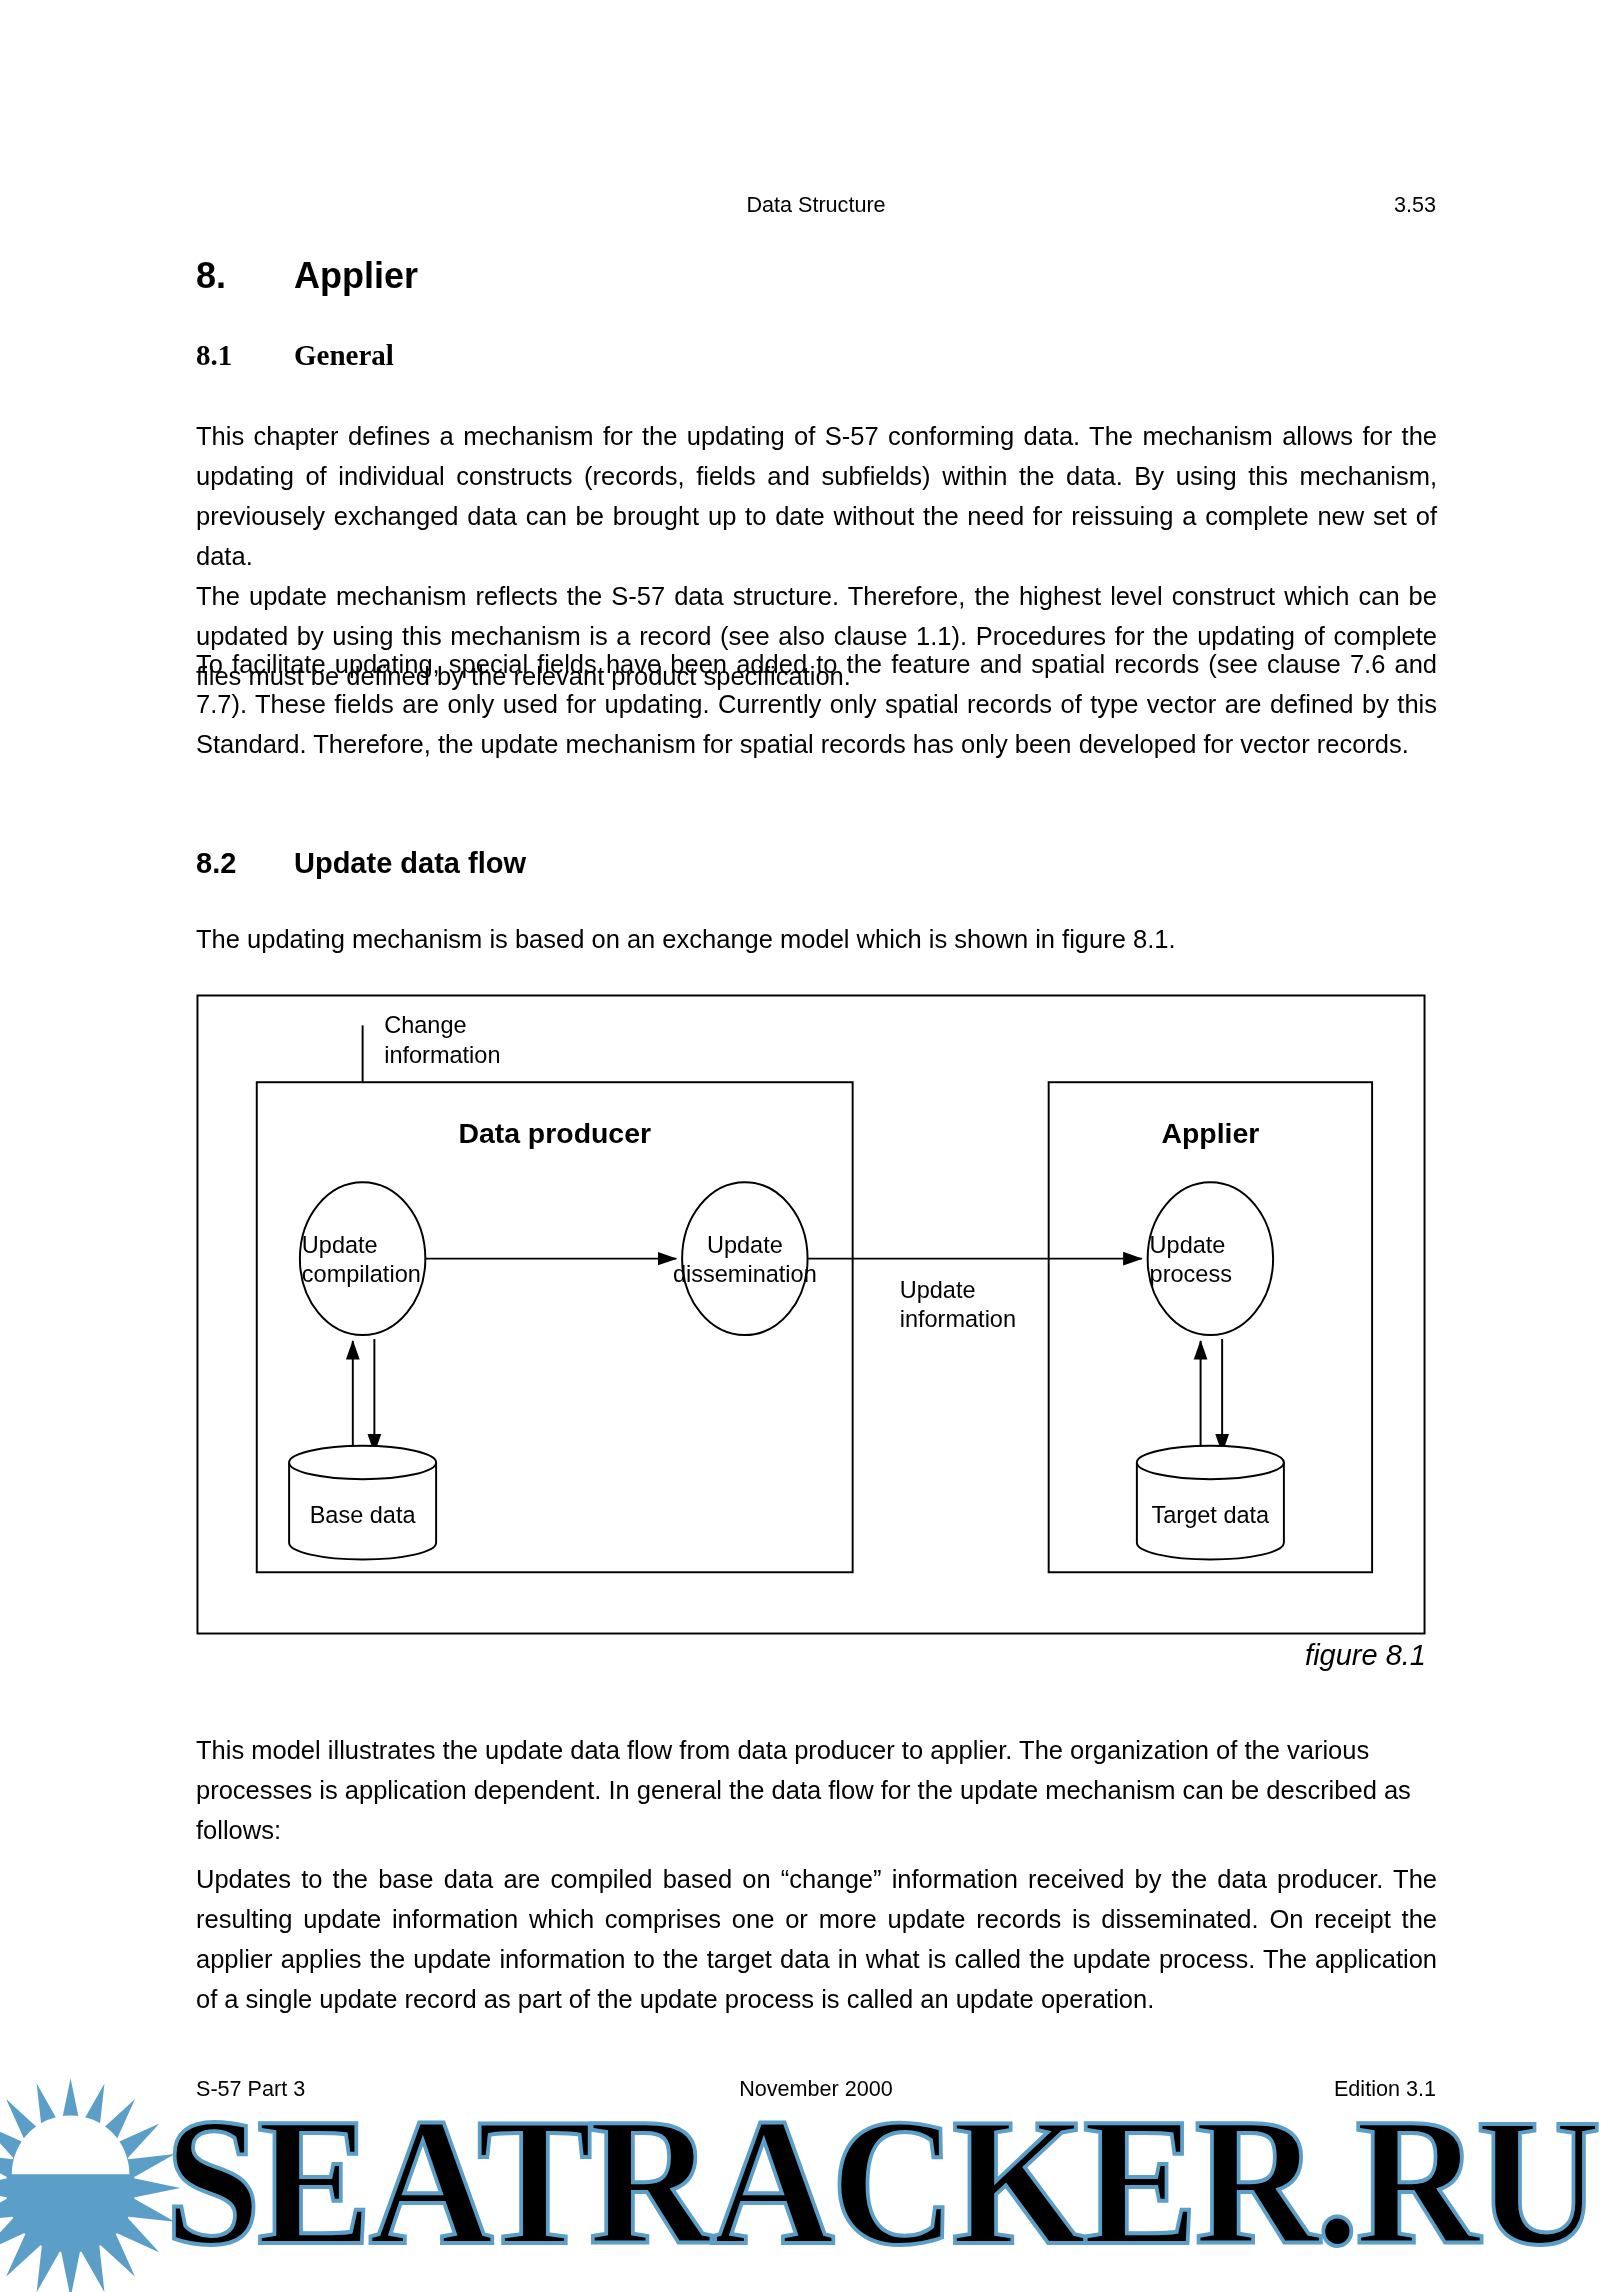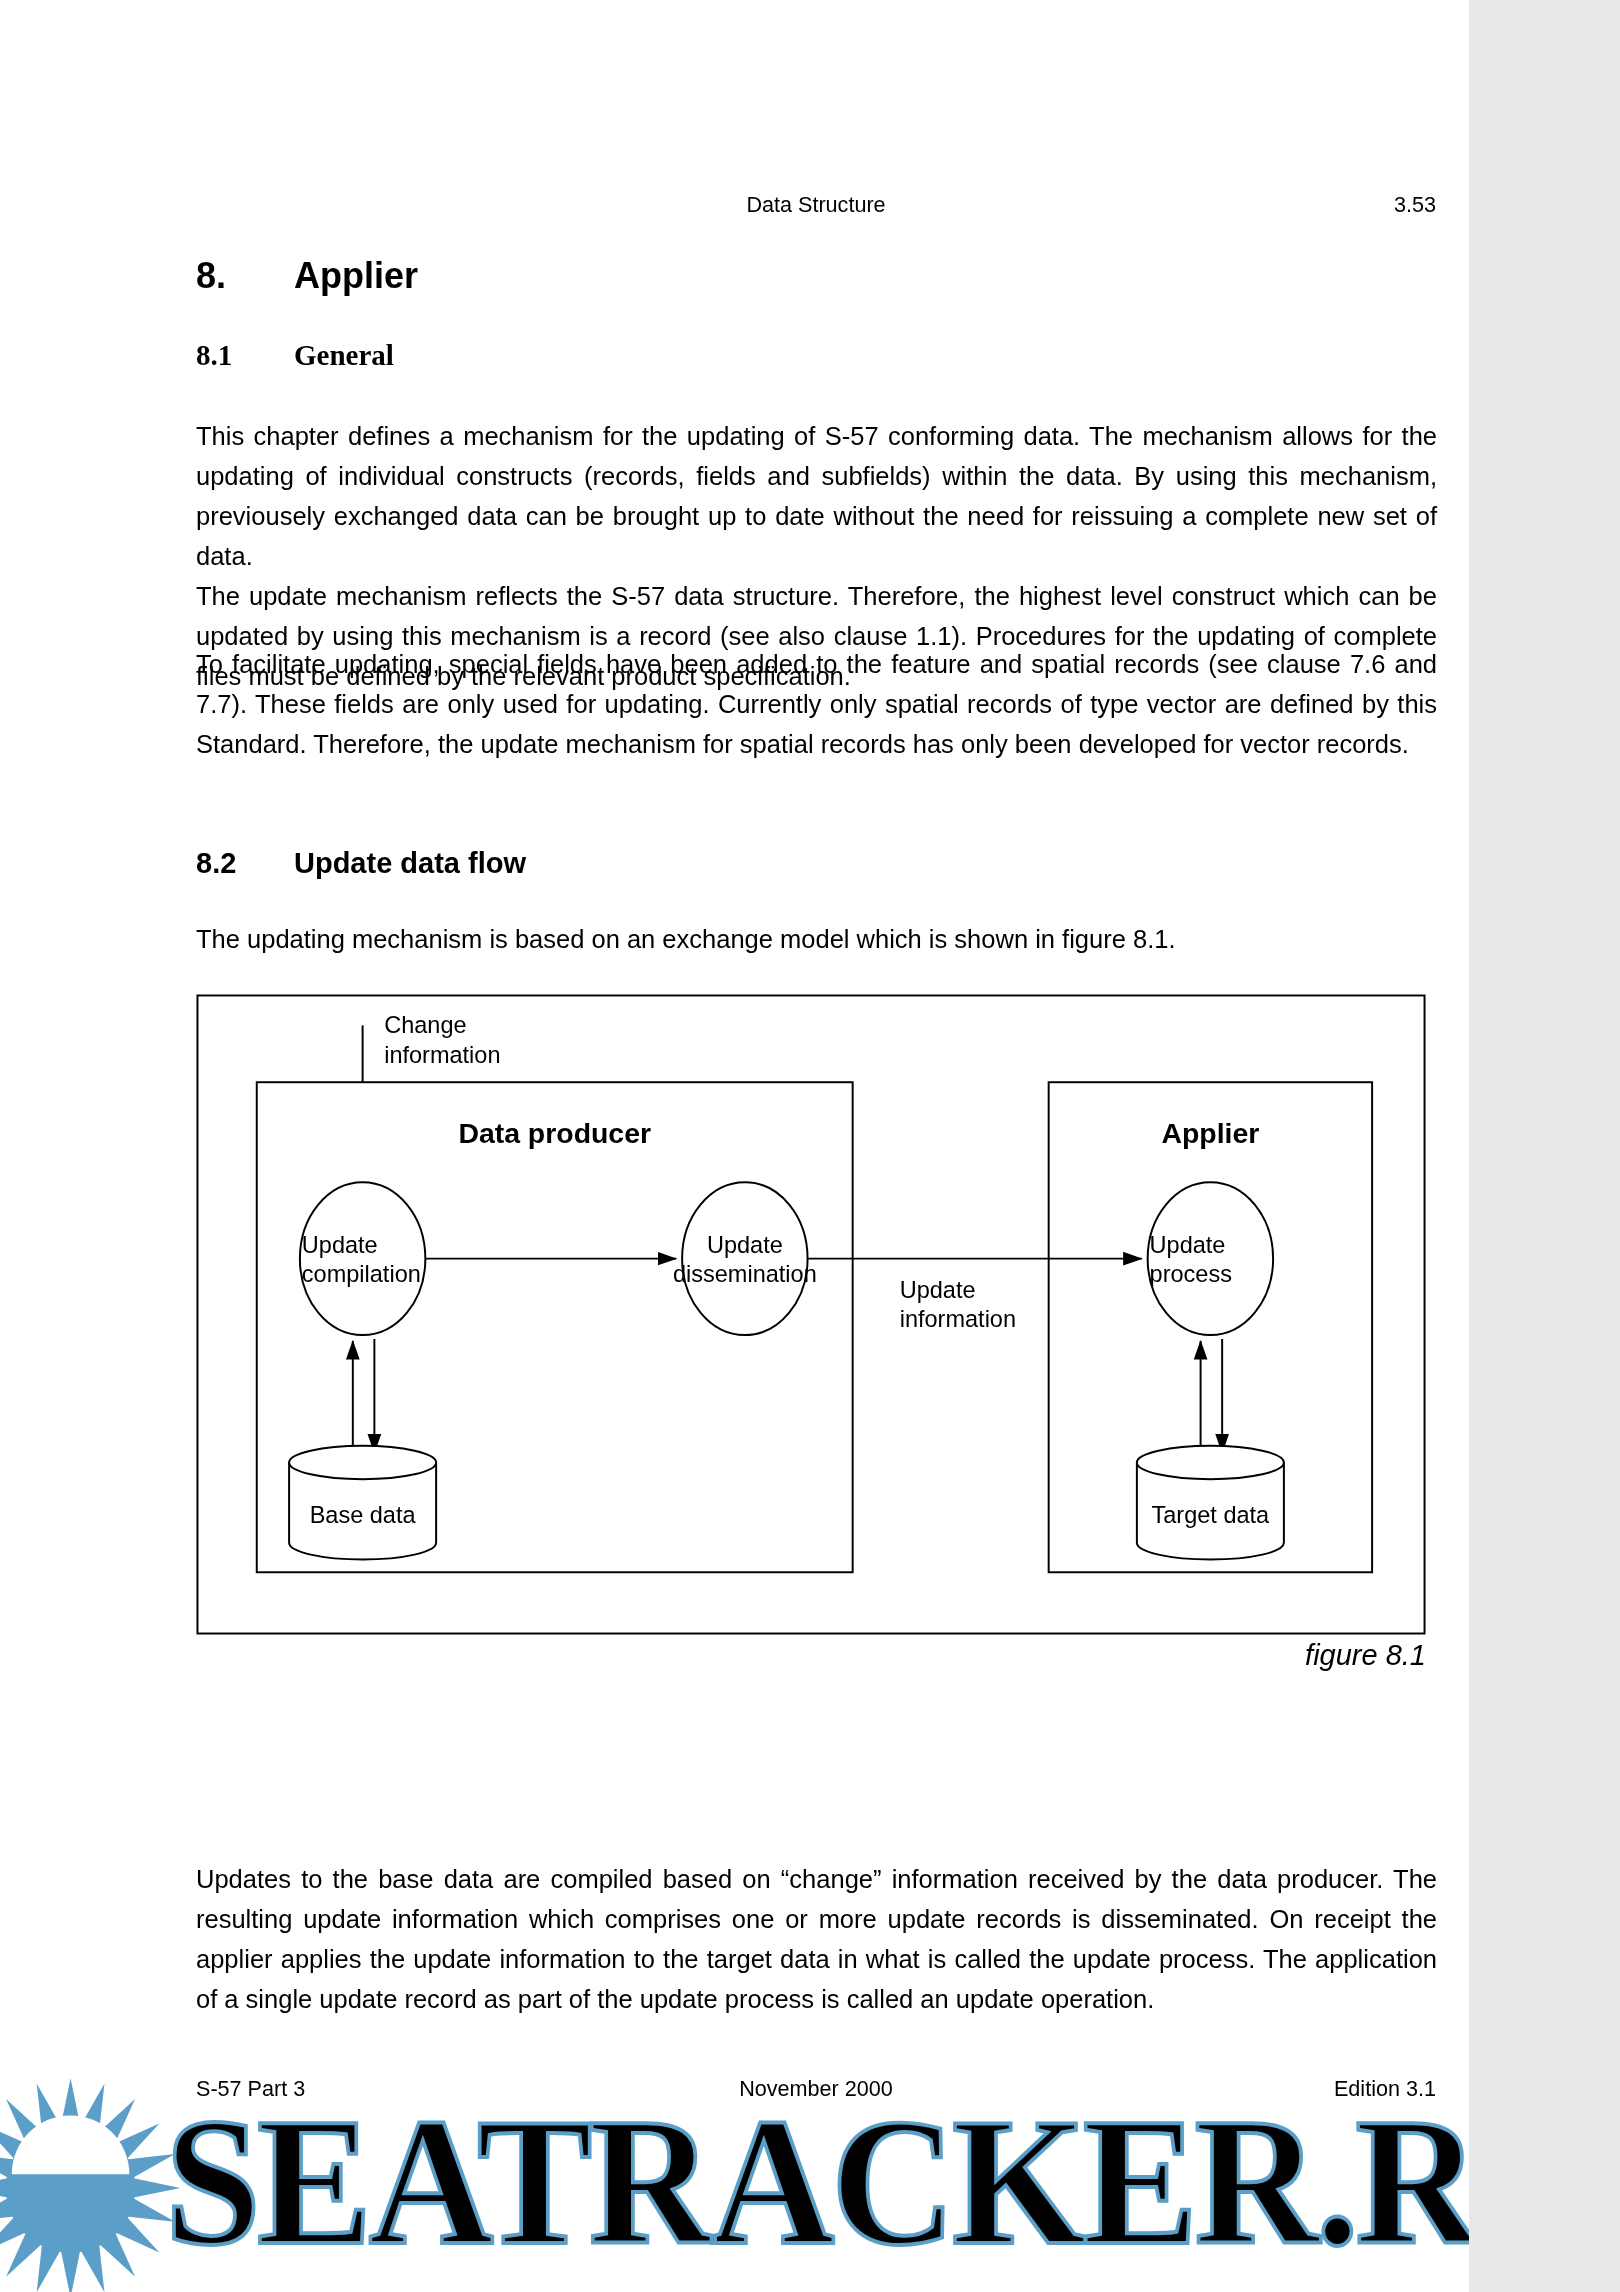--- a/index.html
+++ b/index.html
@@ -1,18 +1,18 @@
 <!DOCTYPE html>
 <html><head>
 <meta charset="utf-8">
 <style>
   html,body{margin:0;padding:0;background:#e8e8e8;}
   .page{
     position:relative;
-    width:1469px;height:2293px;
+    width:1620px;height:2293px;
     background:#ffffff;
     overflow:hidden;
     font-family:"Liberation Sans","DejaVu Sans",sans-serif;
     color:#000;
   }
   .abs{position:absolute;}
   .running-header-center{
     left:196px;top:192px;width:1240px;
     text-align:center;font-size:21.6px;
   }
@@ -135,20 +135,23 @@
     <line class="edge" x1="1025" y1="468" x2="1025" y2="354" marker-end="url(#ah)"></line>
     <line class="edge" x1="1047" y1="352" x2="1047" y2="468" marker-end="url(#ah)"></line>
 
     <path class="shape" d="M960,478 L960,560 A75,17 0 0 0 1110,560 L1110,478"></path>
     <ellipse class="shape" cx="1035" cy="478" rx="75" ry="17"></ellipse>
     <text class="fig-label" x="1035" y="540" text-anchor="middle">Target data</text>
   </svg>
 
   <div class="abs figure-caption">figure 8.1</div>
 
+  <div class="abs body-block" id="p4">
+    <p>This model illustrates the update data flow from data producer to applier. The organization of the various processes is application dependent. In general the data flow for the update mechanism can be described as follows:</p>
+  </div>
   <div class="abs body-block" id="p5">
     <p>Updates to the base data are compiled based on “change” information received by the data producer. The resulting update information which comprises one or more update records is disseminated. On receipt the applier applies the update information to the target data in what is called the update process. The application of a single update record as part of the update process is called an update operation.</p>
   </div>
 
   <div class="abs footer footer-left">S-57 Part 3</div>
   <div class="abs footer footer-center">November 2000</div>
   <div class="abs footer footer-right">Edition 3.1</div>
 
   <svg class="abs watermark-svg" width="1620" height="220" viewBox="0 0 1653 224">
     <defs>

